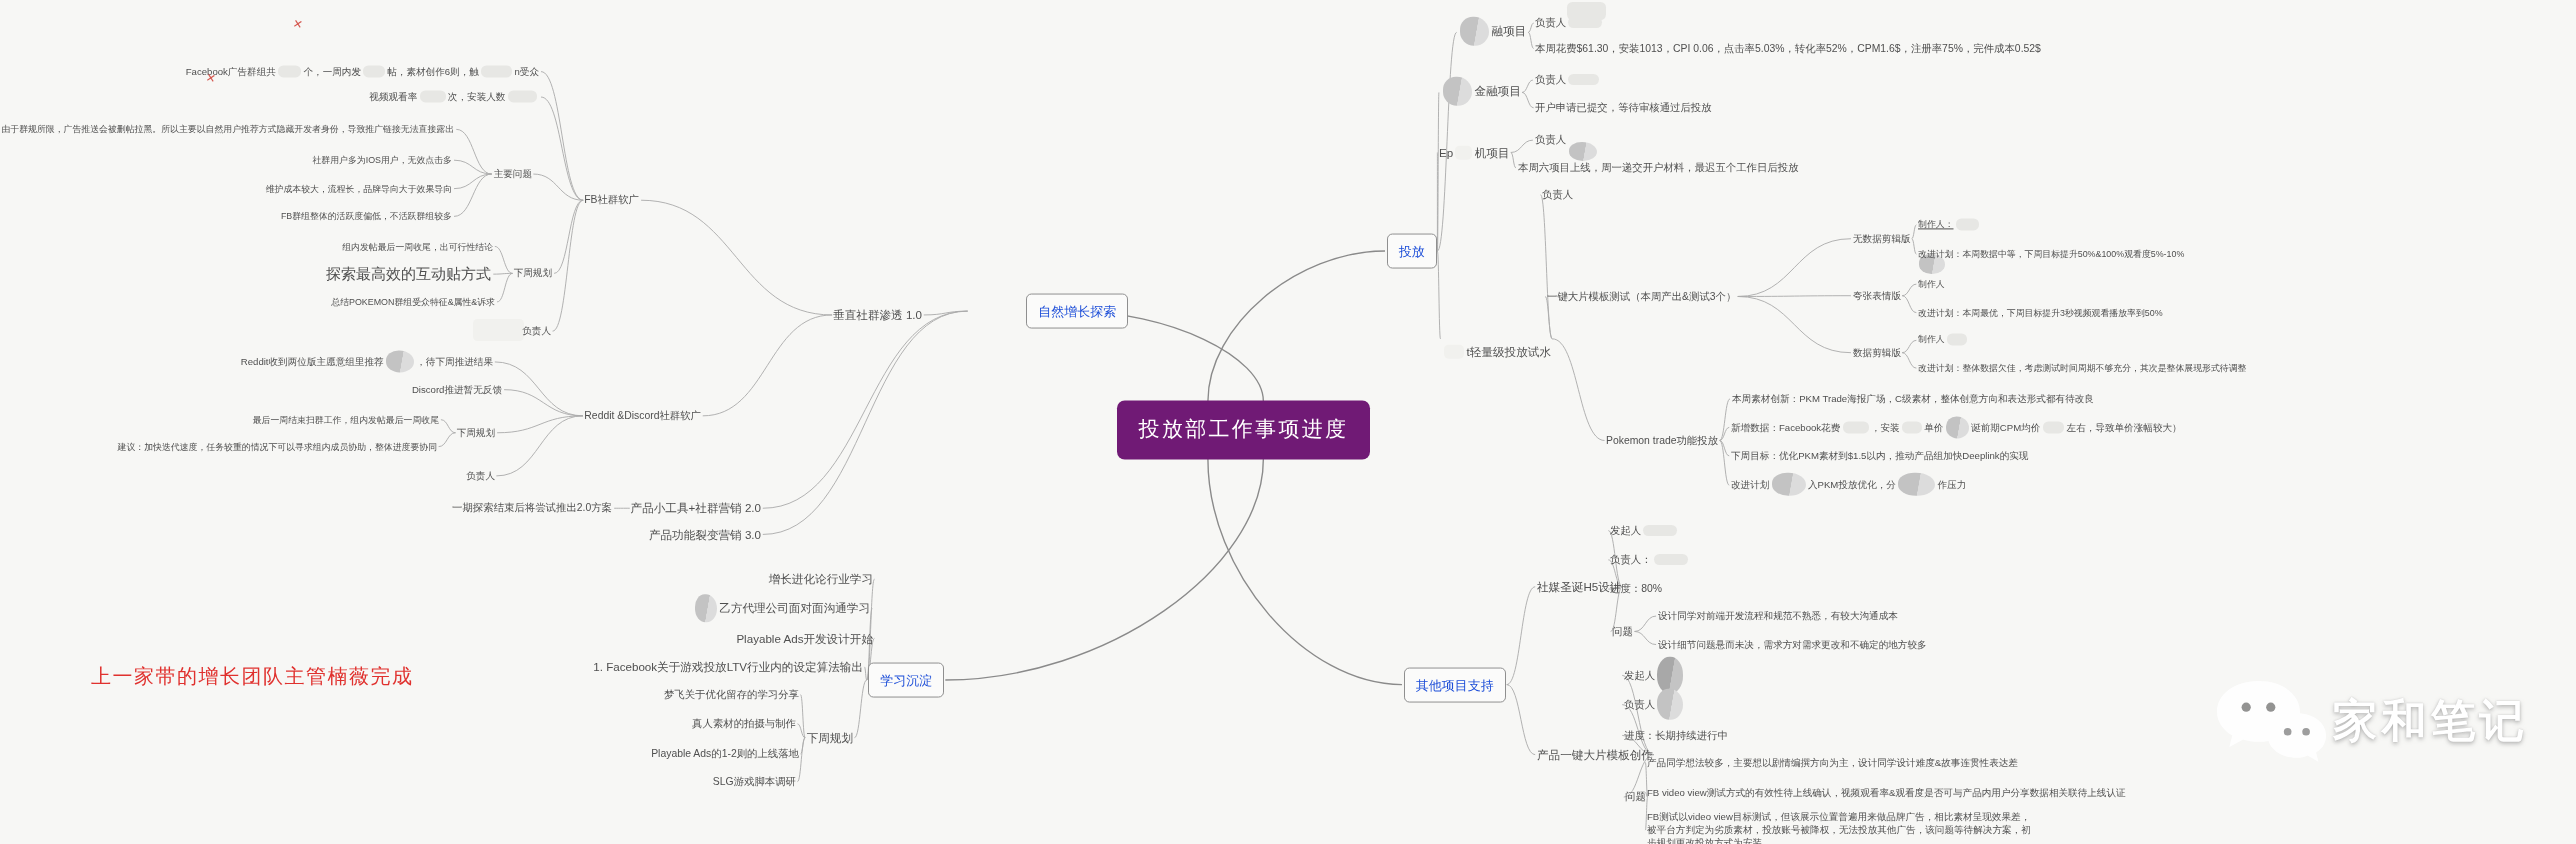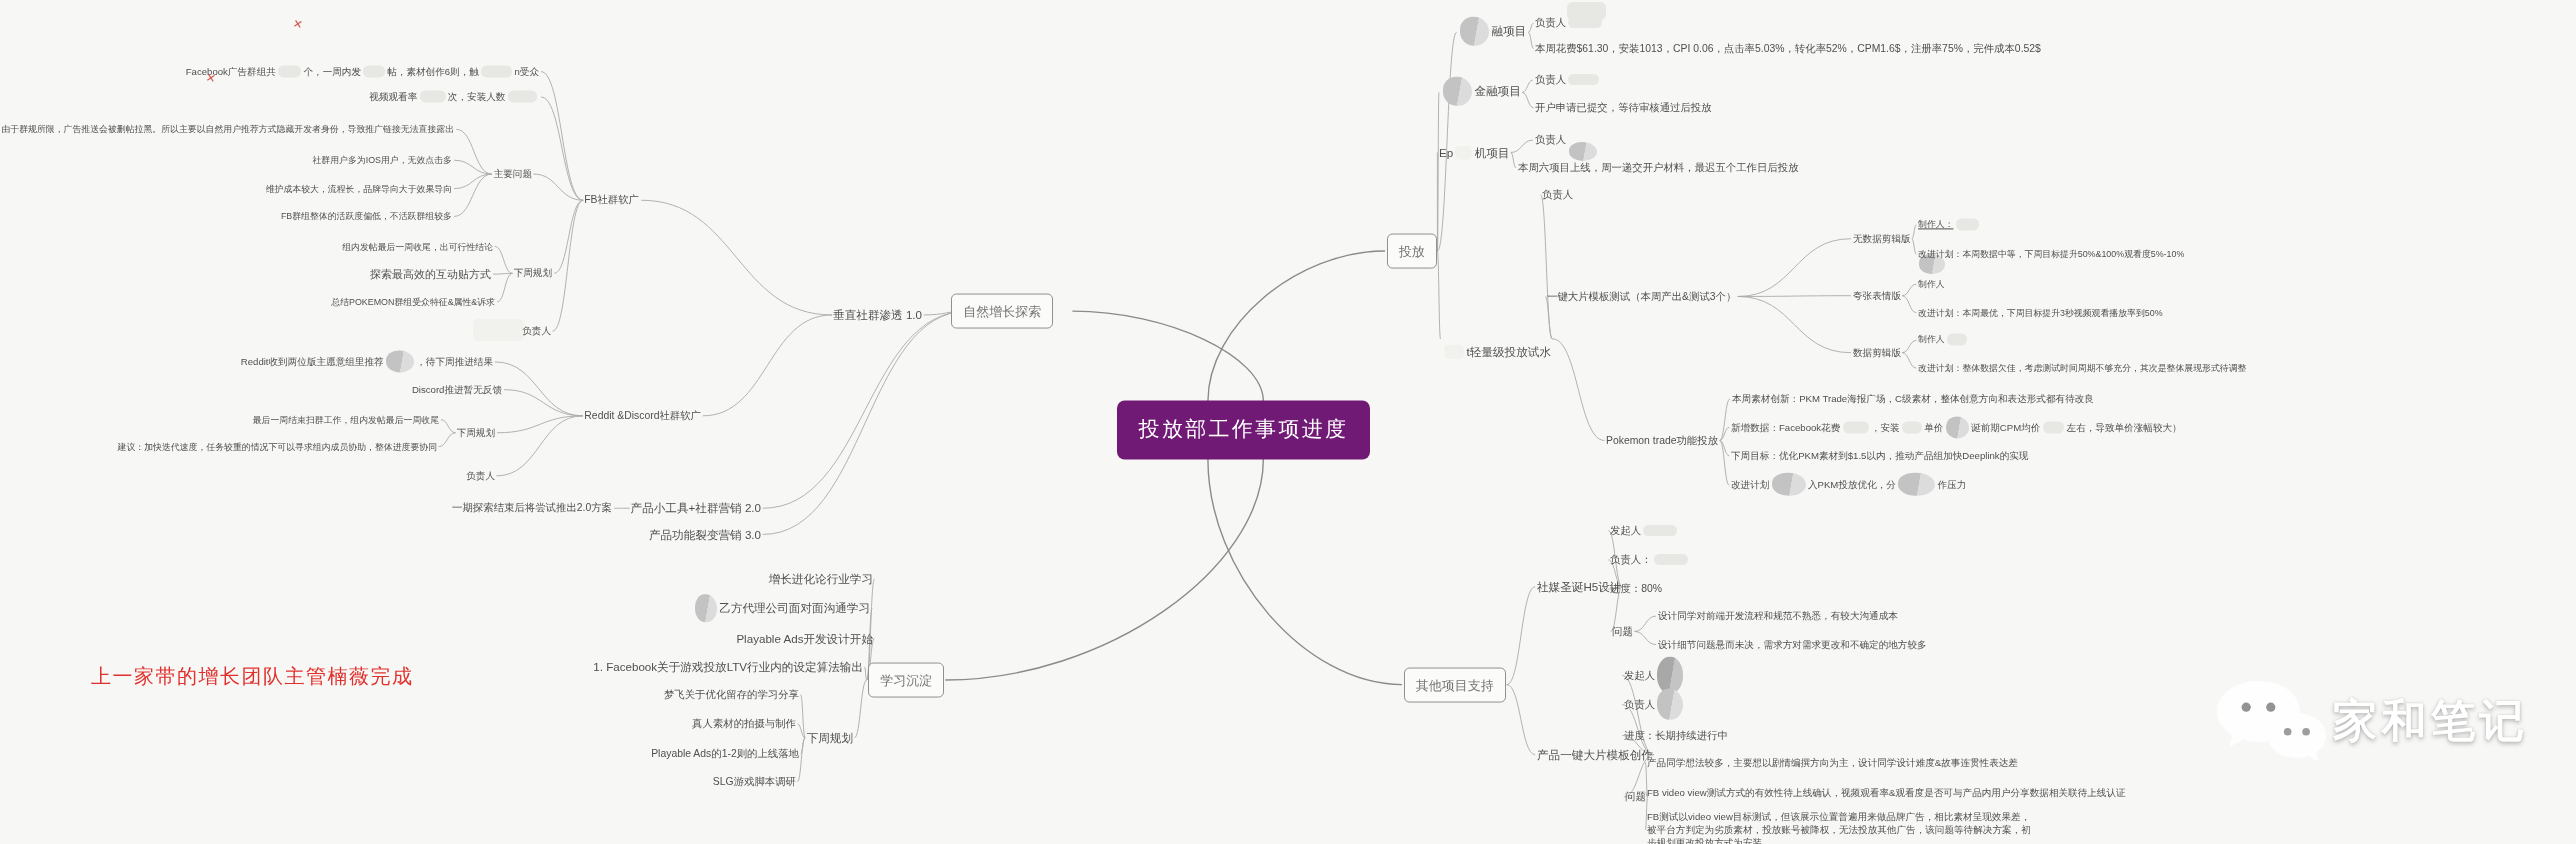--- a/index.html
+++ b/index.html
@@ -3,21 +3,21 @@
 <meta charset="utf-8">
 <style>
   html,body{margin:0;padding:0;background:#f7f7f5;}
   #canvas{position:relative;width:2576px;height:844px;background:#f7f7f5;overflow:hidden;
           font-family:"Liberation Sans","DejaVu Sans",sans-serif;}
   #edges{position:absolute;left:0;top:0;z-index:0;}
   .e0{stroke:#8a8a8a;stroke-width:1.8;fill:none;}
   .e1{stroke:#ababab;stroke-width:1.2;fill:none;}
   .node{position:absolute;transform:translateY(-50%);white-space:nowrap;color:#4f4f4f;z-index:2;line-height:1.35;}
   .node.L{text-align:right;}
-  .box{background:#fbfbfa;border:1.2px solid #8f8f8f;border-radius:5.4px;padding:7.7px 10.8px;color:#737373;font-size:13px;}
+  .box{background:#fbfbfa;border:1.2px solid #8f8f8f;border-radius:5.4px;padding:7.7px 10.8px;color:#1d4ed8;font-size:13px;}
   .root{background:#701a75;border-radius:7.7px;padding:15.4px 21.6px;color:#ffffff;font-size:21px;letter-spacing:2.3px;}
   .redact{display:inline-block;vertical-align:middle;margin:0 2.3px 1.5px;}
   .redact.bar{background:#e7e7e4;border-radius:5.4px;}
   .redact.ghost{background:#f1f1ee;border-radius:4.6px;}
   .redact.avatar{background:linear-gradient(100deg,#c3c3c3 55%,#dcdcdc 56%);border-radius:46% 54% 50% 50%;}
   .redact.avatar-dark{background:linear-gradient(100deg,#a8a8a8 55%,#c4c4c4 56%);border-radius:48%;}
   .note{position:absolute;left:91px;top:676px;transform:translateY(-50%);color:#e0312e;font-size:20px;letter-spacing:1.5px;z-index:3;white-space:nowrap;}
   .mark{position:absolute;color:#cf3a31;font-size:11.6px;z-index:3;transform:rotate(12deg);opacity:.85;}
   .watermark{position:absolute;left:2212px;top:678px;display:flex;align-items:center;gap:4.6px;z-index:4;}
   .watermark .wm-text{font-size:45px;font-weight:bold;color:#ffffff;letter-spacing:3.9px;
@@ -119,37 +119,37 @@
         <circle cx="44" cy="38" r="6" fill="#8f8f8f"></circle>
         <circle cx="76" cy="38" r="6" fill="#8f8f8f"></circle>
         <path d="M110 46 C88 46 72 59 72 75 C72 91 88 104 110 104 C115 104 120 103 124 101 L138 109 L135 97 C144 92 148 84 148 75 C148 59 132 46 110 46 Z" fill="#ffffff"></path>
         <circle cx="98" cy="70" r="5" fill="#9a9a9a"></circle>
         <circle cx="122" cy="70" r="5" fill="#9a9a9a"></circle>
       </g>
     </svg>
     <span class="wm-text">家和笔记</span>
   </div>
 <div class="node R root" style="left: 1117px; top: 430px;">投放部工作事项进度</div>
-    <div class="node L box" style="right: 1523px; top: 311px;">自然增长探索</div>
+    <div class="node L box" style="right: 1448px; top: 311px;">自然增长探索</div>
     <div class="node L box" style="right: 1632px; top: 680px;">学习沉淀</div>
     <div class="node R box" style="left: 1387px; top: 251px;">投放</div>
     <div class="node R box" style="left: 1404px; top: 685px;">其他项目支持</div>
     <div class="node L" style="font-size: 11.6px; right: 1654px; top: 315px;">垂直社群渗透 1.0</div>
     <div class="node L" style="font-size: 10.4px; right: 1937px; top: 200px;">FB社群软广</div>
     <div class="node L" style="font-size: 10.4px; right: 1875px; top: 416px;">Reddit &amp;Discord社群软广</div>
     <div class="node L" style="font-size: 9.6px; right: 2037px; top: 72px;"><span>Facebook广告群组共</span><span class="redact bar" style="width: 23px; height: 11.6px;"></span><span>个，一周内发</span><span class="redact bar" style="width: 21.6px; height: 11.6px;"></span><span>帖，素材创作6则，触</span><span class="redact bar" style="width: 31px; height: 11.6px;"></span><span>n受众</span></div>
     <div class="node L" style="font-size: 9.6px; right: 2037px; top: 97px;"><span>视频观看率</span><span class="redact bar" style="width: 26px; height: 11.6px;"></span><span>次，安装人数</span><span class="redact bar" style="width: 29px; height: 11.6px;"></span></div>
     <div class="node L" style="font-size: 9.6px; right: 2044px; top: 174px;">主要问题</div>
     <div class="node L" style="font-size: 8.9px; right: 2122px; top: 129px;">由于群规所限，广告推送会被删帖拉黑。所以主要以自然用户推荐方式隐藏开发者身份，导致推广链接无法直接露出</div>
     <div class="node L" style="font-size: 8.9px; right: 2124px; top: 160px;">社群用户多为IOS用户，无效点击多</div>
     <div class="node L" style="font-size: 8.9px; right: 2124px; top: 189px;">维护成本较大，流程长，品牌导向大于效果导向</div>
     <div class="node L" style="font-size: 8.9px; right: 2124px; top: 216px;">FB群组整体的活跃度偏低，不活跃群组较多</div>
     <div class="node L" style="font-size: 9.6px; right: 2024px; top: 273px;">下周规划</div>
     <div class="node L" style="font-size: 8.9px; right: 2083px; top: 247px;">组内发帖最后一周收尾，出可行性结论</div>
-    <div class="node L" style="font-size: 11px; right: 2085px; top: 274px; font-family: Liberation Serif, serif;">探索最高效的互动贴方式</div>
+    <div class="node L" style="font-size: 15px; right: 2085px; top: 274px; font-family: Liberation Serif, serif;">探索最高效的互动贴方式</div>
     <div class="node L" style="font-size: 8.9px; right: 2081px; top: 302px;">总结POKEMON群组受众特征&amp;属性&amp;诉求</div>
     <div class="node L" style="font-size: 9.6px; right: 2025px; top: 331px;">负责人</div>
     <div class="node L" style="font-size: 9.6px; right: 2083px; top: 362px;"><span>Reddit收到两位版主愿意组里推荐</span><span class="redact avatar" style="width: 28px; height: 21.6px;"></span><span>，待下周推进结果</span></div>
     <div class="node L" style="font-size: 9.6px; right: 2074px; top: 390px;">Discord推进暂无反馈</div>
     <div class="node L" style="font-size: 9.6px; right: 2081px; top: 433px;">下周规划</div>
     <div class="node L" style="font-size: 8.9px; right: 2137px; top: 420px;">最后一周结束扫群工作，组内发帖最后一周收尾</div>
     <div class="node L" style="font-size: 8.9px; right: 2139px; top: 447px;">建议：加快迭代速度，任务较重的情况下可以寻求组内成员协助，整体进度要协同</div>
     <div class="node L" style="font-size: 9.6px; right: 2081px; top: 476px;">负责人</div>
     <div class="node L" style="font-size: 11.6px; right: 1815px; top: 508px;">产品小工具+社群营销 2.0</div>
     <div class="node L" style="font-size: 10.4px; right: 1964px; top: 508px;">一期探索结束后将尝试推出2.0方案</div>

